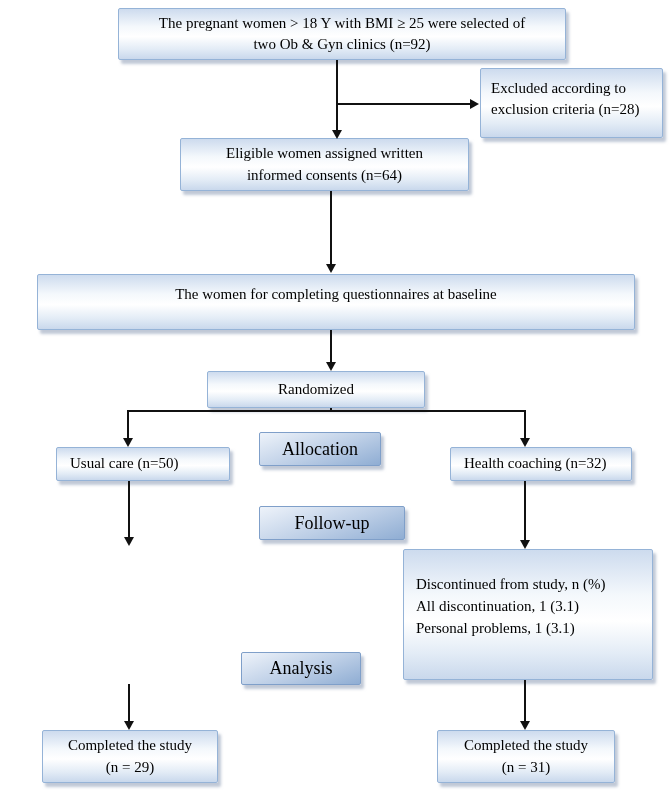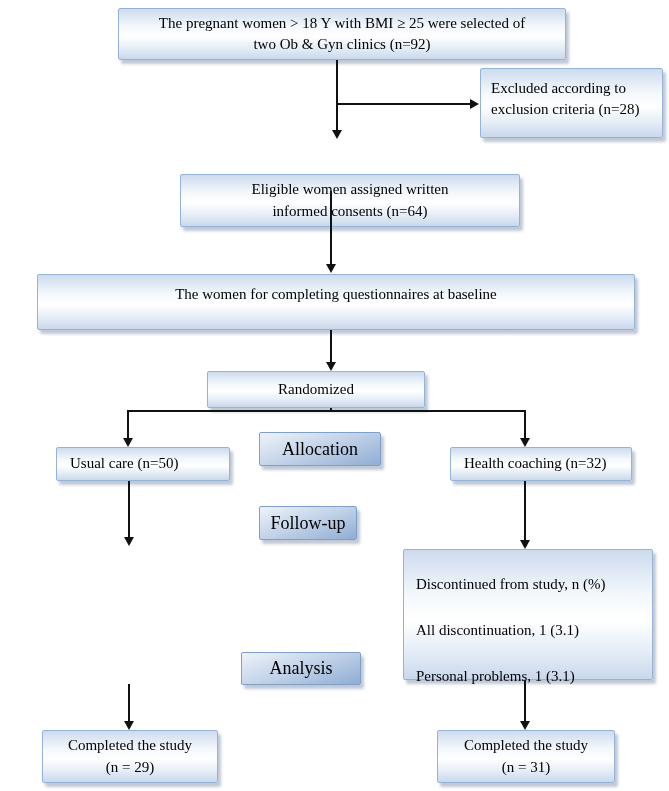--- a/index.html
+++ b/index.html
@@ -64,21 +64,21 @@
   <div class="box center" style="left:118px; top:8px; width:448px; height:52px;">
     <div>The pregnant women &gt; 18 Y with BMI ≥ 25 were selected of</div>
     <div>two Ob &amp; Gyn clinics (n=92)</div>
   </div>
 
   <div class="box leftalign" style="left:480px; top:68px; width:183px; height:70px; padding-left:10px; padding-bottom:8px;">
     <div>Excluded according to</div>
     <div>exclusion criteria (n=28)</div>
   </div>
 
-  <div class="box center" style="left:180px; top:138px; width:340px; height:53px;margin-top:36px;">
+  <div class="box center" style="left:180px; top:138px; width:289px; height:53px;">
     <div>Eligible women assigned written</div>
     <div>informed consents (n=64)</div>
   </div>
 
   <div class="box center" style="left:37px; top:274px; width:598px; height:56px; justify-content:flex-start; padding-top:9px;">
     <div>The women for completing questionnaires at baseline</div>
   </div>
 
   <div class="box center" style="left:207px; top:371px; width:218px; height:37px;">
     <div>Randomized</div>
@@ -89,26 +89,26 @@
   </div>
 
   <div class="box leftalign" style="left:56px; top:447px; width:174px; height:34px; padding-left:13px;">
     <div>Usual care (n=50)</div>
   </div>
 
   <div class="box leftalign" style="left:450px; top:447px; width:182px; height:34px; padding-left:13px;">
     <div>Health coaching (n=32)</div>
   </div>
 
-  <div class="label-box" style="left:259px; top:506px; width:98px; height:34px;">
+  <div class="label-box" style="left:259px; top:506px; width:146px; height:34px;">
     <div>Follow-up</div>
   </div>
 
 
-  <div class="box leftalign" style="left:403px; top:549px; width:250px; height:131px; justify-content:flex-start; padding:24px 4px 0 12px; line-height:1.46;gap:24px;">
+  <div class="box leftalign" style="left:403px; top:549px; width:250px; height:131px; justify-content:flex-start; padding:24px 4px 0 12px; line-height:1.46;">
     <div>Discontinued from study, n (%)</div>
     <div>All discontinuation, 1 (3.1)</div>
     <div>Personal problems, 1 (3.1)</div>
   </div>
 
   <div class="label-box" style="left:241px; top:652px; width:120px; height:33px;">
     <div>Analysis</div>
   </div>
 
   <div class="box center" style="left:42px; top:730px; width:176px; height:53px;">

